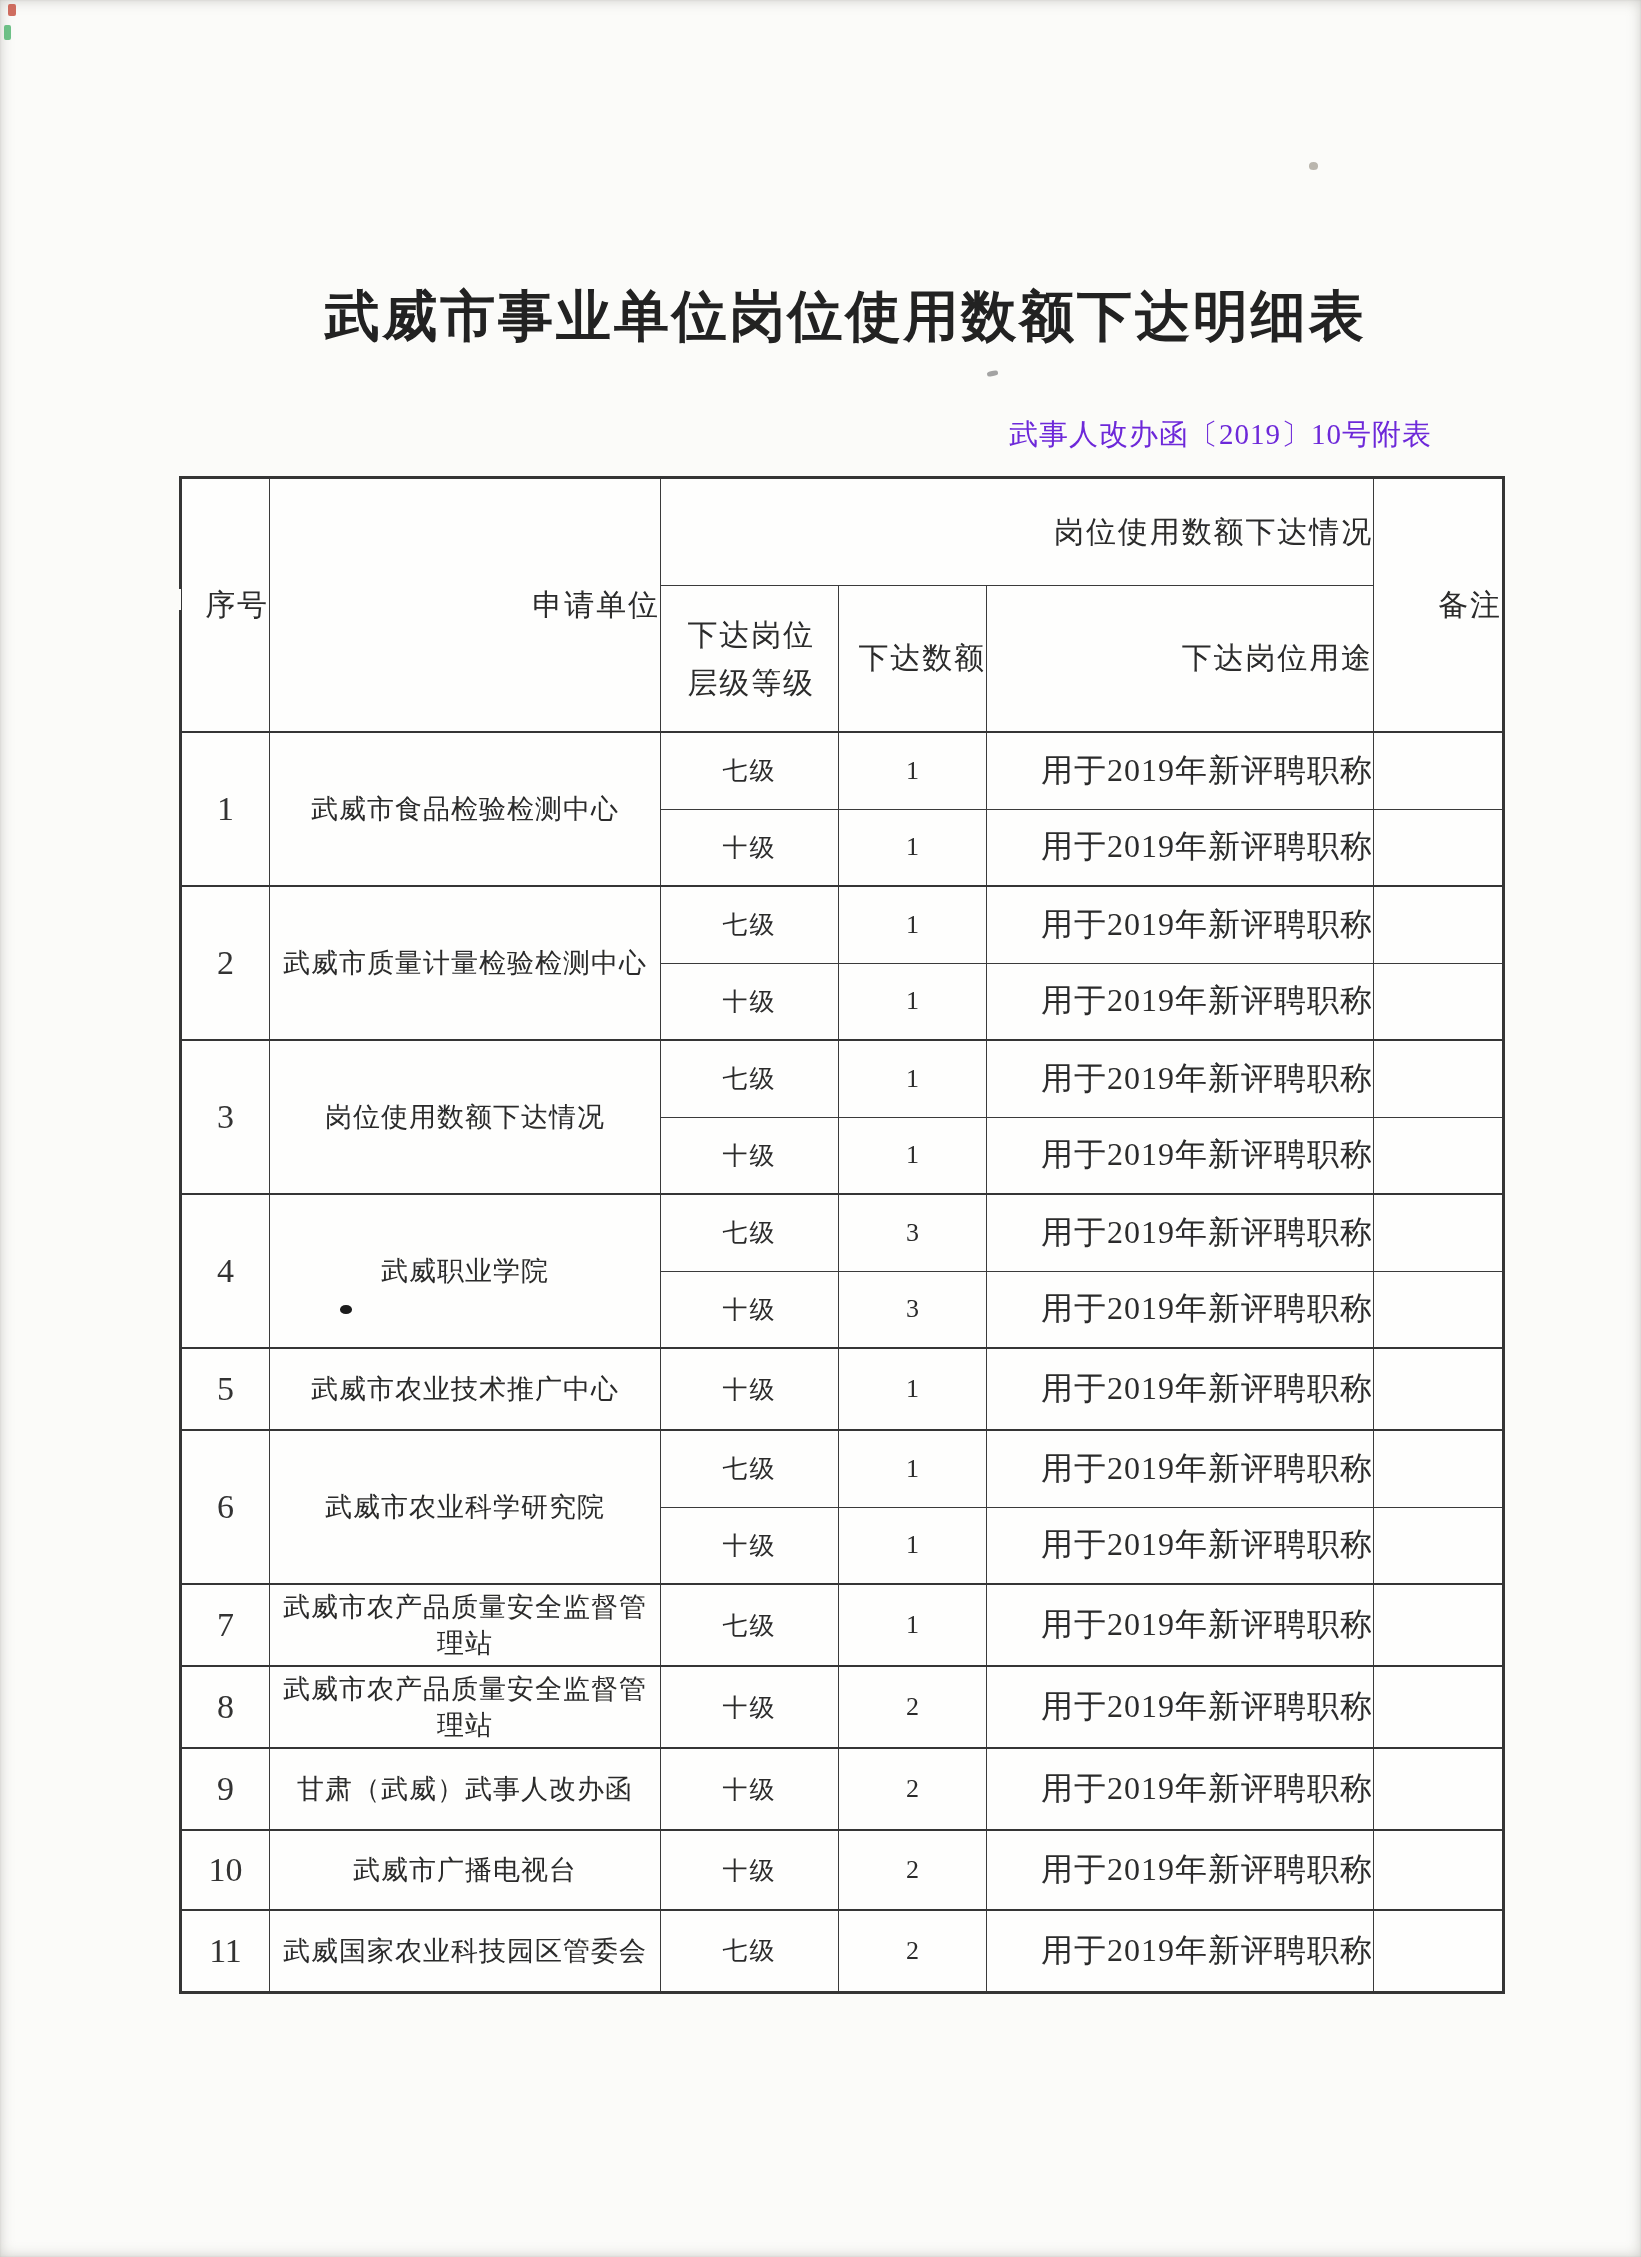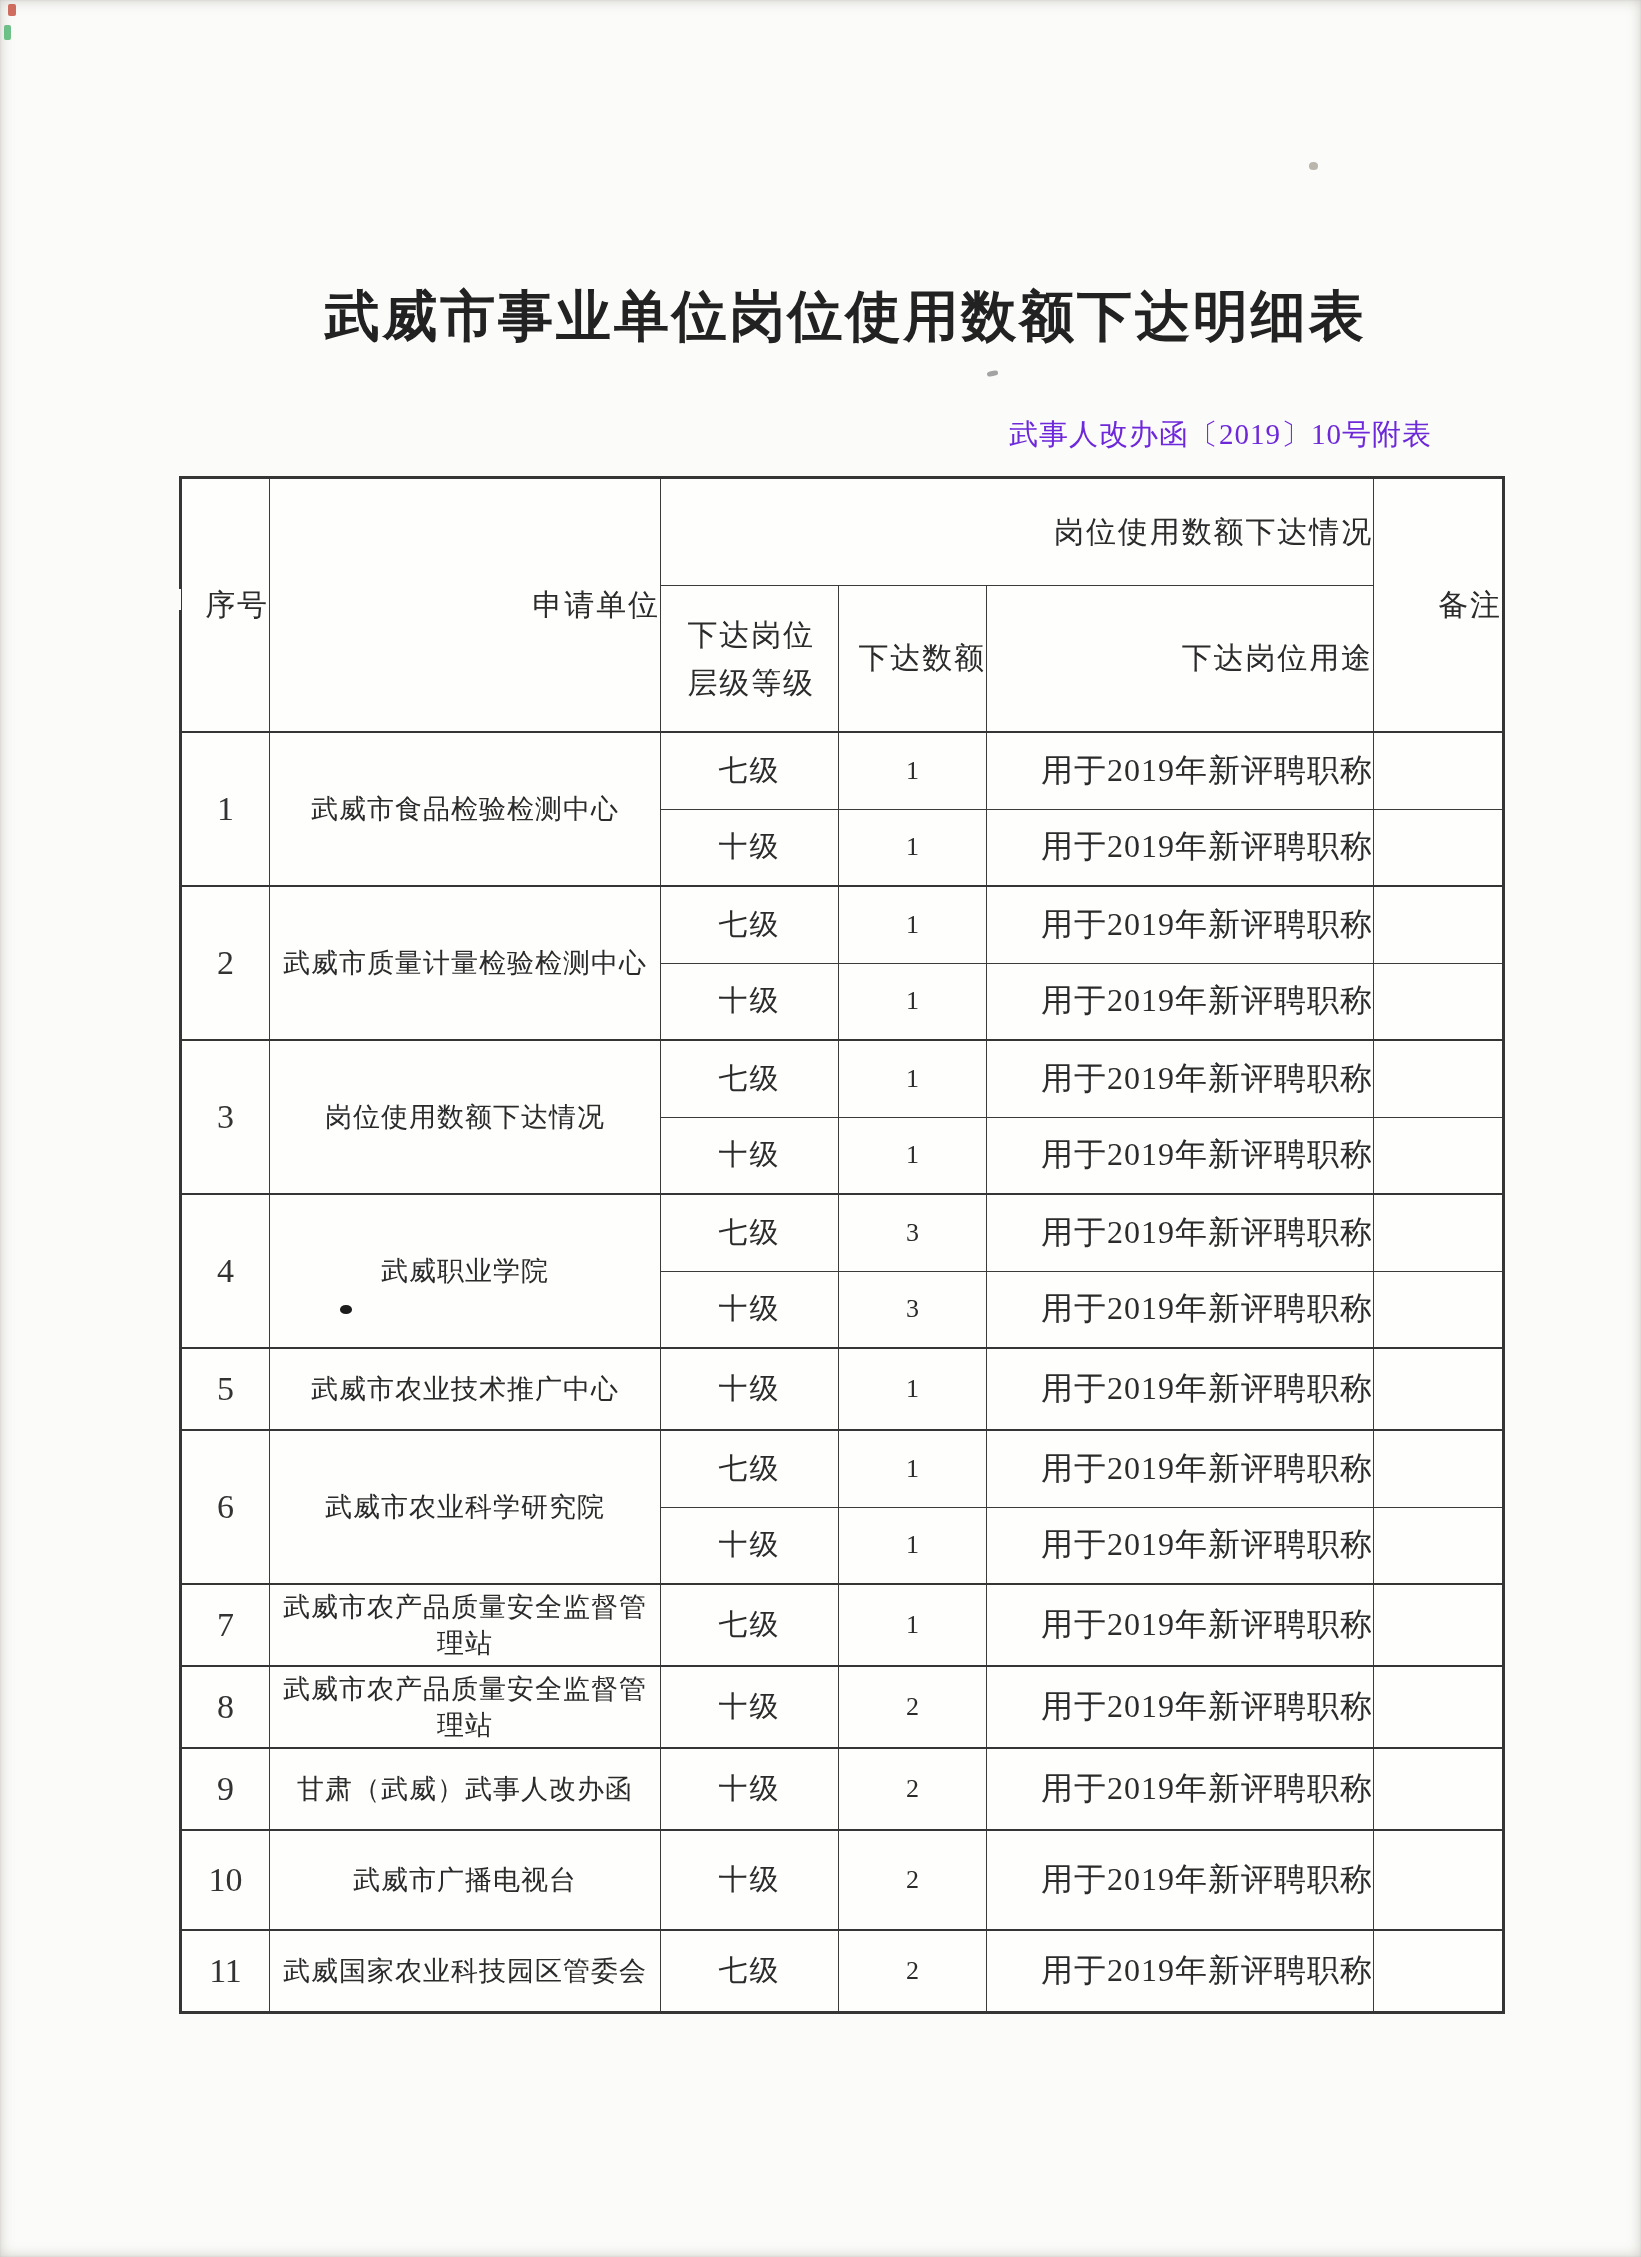--- a/index.html
+++ b/index.html
@@ -37,21 +37,21 @@
     padding:0;font-weight:normal;color:#2b2b2b;
     overflow:hidden;
   }
   .quota-table thead th{font-size:30px;letter-spacing:1.9px;text-align:right;}
   .quota-table tr.h1 th{height:106px;}
   .quota-table tr.h2 th{height:145px;border-bottom:2.9px solid #353535;}
   th.wrap{padding:0 23px;line-height:1.6;}
   tbody tr.group-start td{border-top:2.9px solid #353535;}
   td.c-index{font-size:34px;color:#333;}
   td.c-unit{font-size:27px;letter-spacing:1px;padding:0 5.8px;}
-  td.c-level{font-size:29px;letter-spacing:1.9px;}
+  td.c-level{font-size:25px;letter-spacing:1.9px;}
   td.c-amount{font-size:26px;}
   td.c-purpose{font-size:32px;letter-spacing:1px;text-align:right;}
   td.c-remark{font-size:27px;}
 
   
   .artifact{position:absolute;pointer-events:none;}
   .artifact-red{left:7.7px;top:3.9px;width:8.7px;height:12.6px;background:#c44a3a;opacity:.8;border-radius:1.9px;}
   .artifact-green{left:3.9px;top:25px;width:6.8px;height:14.5px;background:#3fae62;opacity:.75;border-radius:1.9px;}
   .artifact-dot-black{left:340px;top:1305px;width:11.6px;height:8.7px;background:#1c1c1c;border-radius:50%;}
   .artifact-dot-gray{left:1309px;top:162px;width:8.7px;height:7.7px;background:#bab6ae;border-radius:50%;}
@@ -185,21 +185,21 @@
         <td class="c-remark"></td>
       </tr>
       <tr class="group-start" style="height: 82px;">
         <td class="c-index" rowspan="1">9</td>
         <td class="c-unit" rowspan="1">甘肃（武威）武事人改办函</td>
         <td class="c-level">十级</td>
         <td class="c-amount">2</td>
         <td class="c-purpose">用于2019年新评聘职称</td>
         <td class="c-remark"></td>
       </tr>
-      <tr class="group-start" style="height: 100px; border-radius: 26px;">
+      <tr class="group-start" style="height: 80px; border-radius: 26px;">
         <td class="c-index" rowspan="1">10</td>
         <td class="c-unit" rowspan="1">武威市广播电视台</td>
         <td class="c-level">十级</td>
         <td class="c-amount">2</td>
         <td class="c-purpose">用于2019年新评聘职称</td>
         <td class="c-remark"></td>
       </tr>
       <tr class="group-start" style="height: 82px;">
         <td class="c-index" rowspan="1">11</td>
         <td class="c-unit" rowspan="1">武威国家农业科技园区管委会</td>

